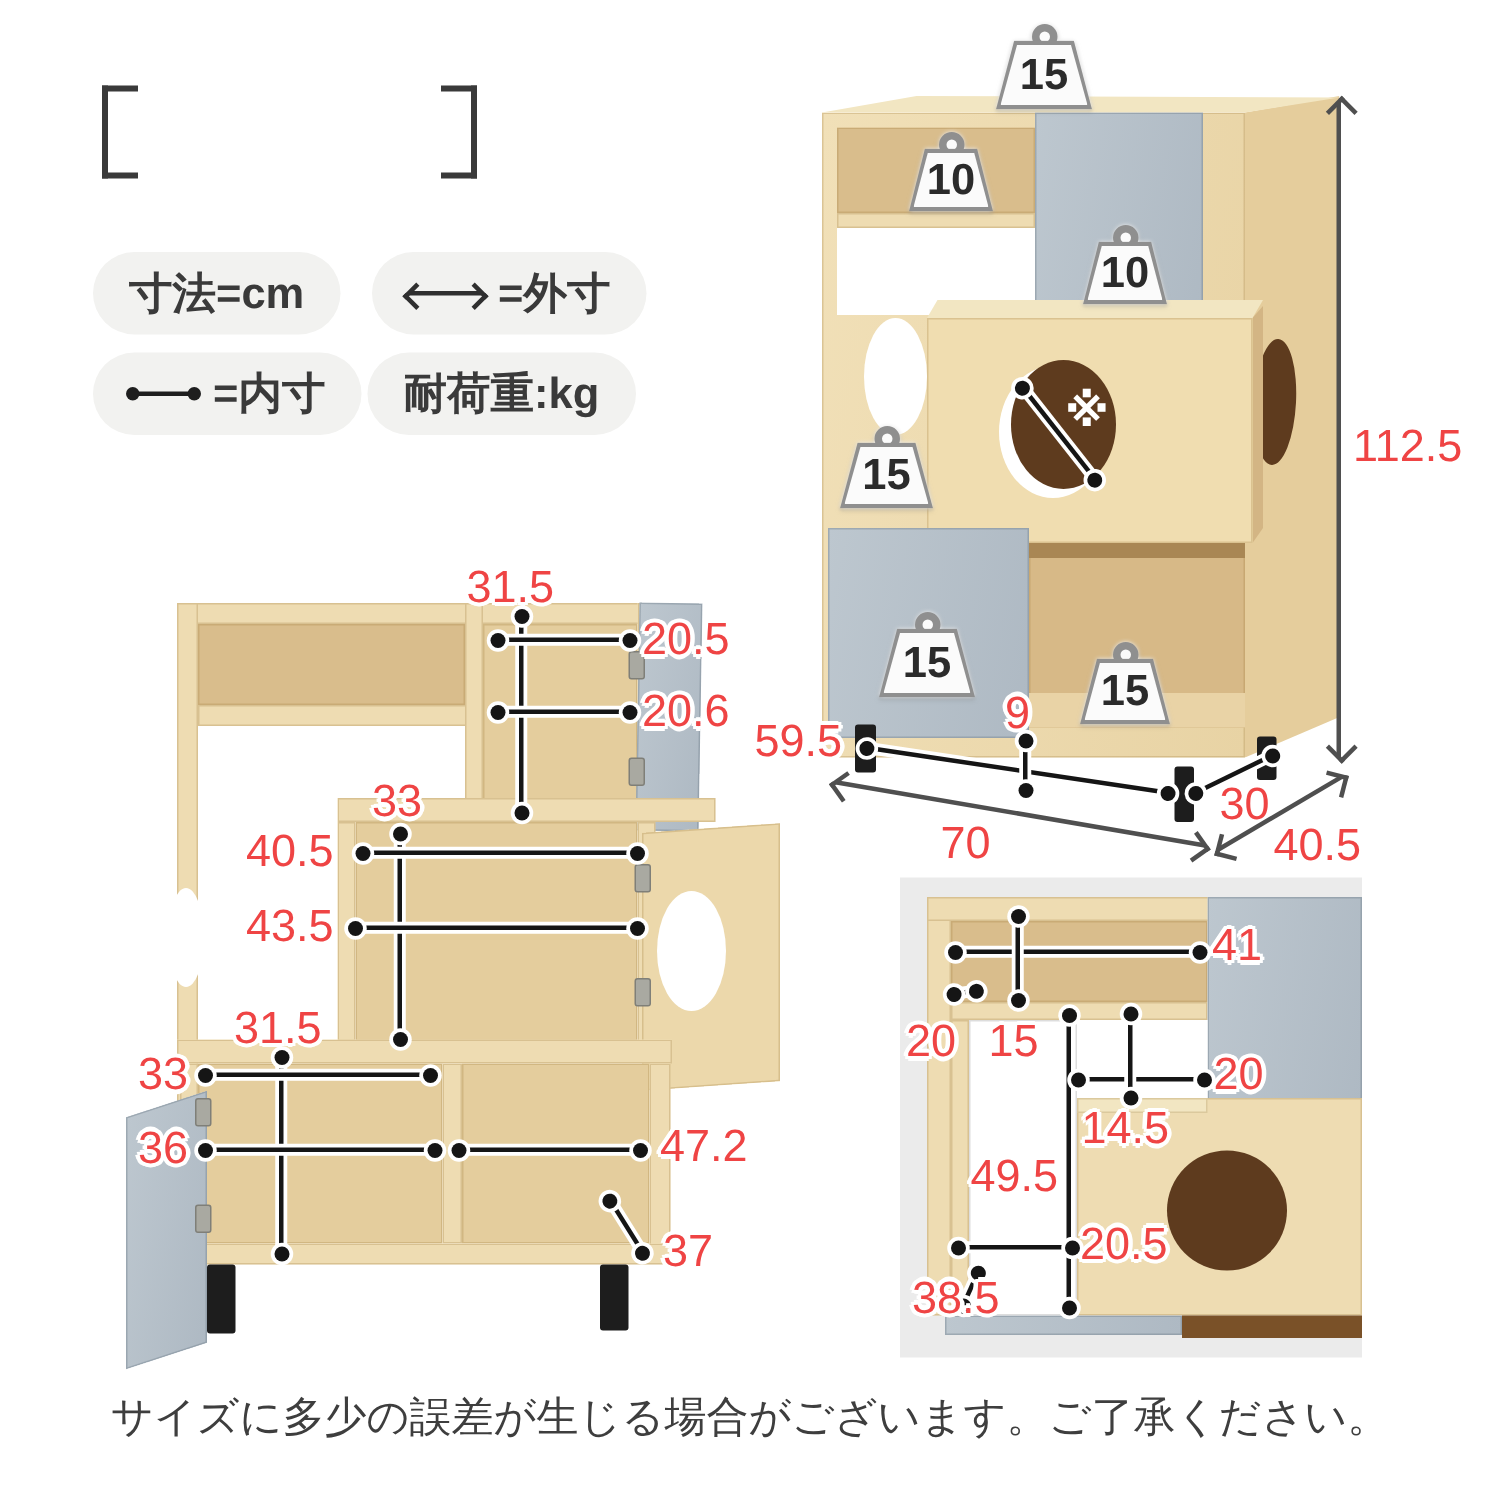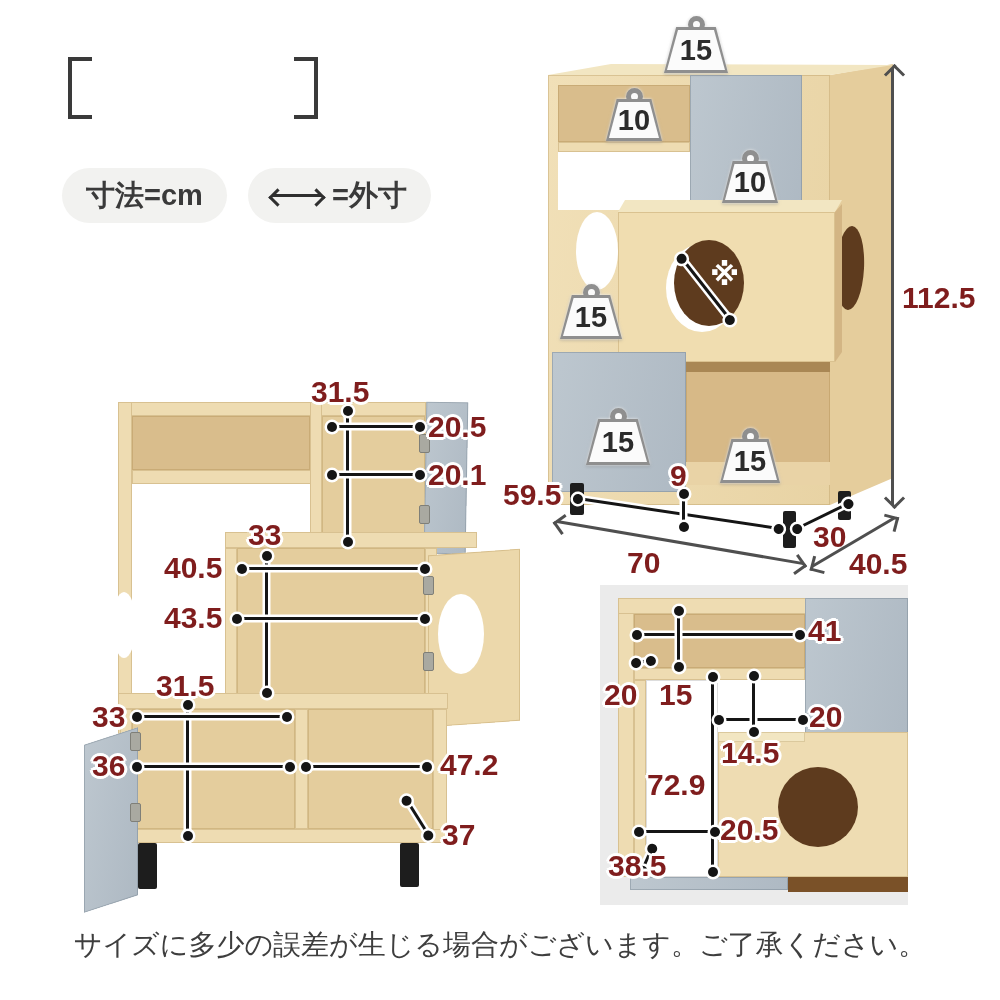--- a/index.html
+++ b/index.html
@@ -34,21 +34,21 @@
   .ar{position:absolute;background:#4f4f4f;transform-origin:left center;}
   .ar.h{height:3px;}
   .ar.v{width:3px;}
   .ar::before,.ar::after{content:"";position:absolute;width:12px;height:12px;border-left:3px solid #4f4f4f;border-bottom:3px solid #4f4f4f;}
   .ar.h::before{left:-1px;top:-4.5px;transform:rotate(45deg);}
   .ar.h::after{right:-1px;top:-4.5px;transform:rotate(225deg);}
   .ar.v::before{top:-1px;left:-4.5px;transform:rotate(135deg);}
   .ar.v::after{bottom:-1px;left:-4.5px;transform:rotate(315deg);}
 
   
-  .dim{position:absolute;font-weight:700;font-size:30px;color:#7f1d1d;line-height:1;white-space:nowrap;
+  .dim{position:absolute;font-weight:400;font-size:30px;color:#ef4444;line-height:1;white-space:nowrap;
        text-shadow:-2px -2px 0 #fff,2px -2px 0 #fff,-2px 2px 0 #fff,2px 2px 0 #fff,0 -3px 0 #fff,0 3px 0 #fff,-3px 0 0 #fff,3px 0 0 #fff;}
 
   
   .weight{position:absolute;display:flex;flex-direction:column;align-items:center;filter:drop-shadow(0 0 1.5px #fff) drop-shadow(0 1px 1px rgba(0,0,0,.25));}
   .w-ring{width:17px;height:17px;border:5px solid #8f8f8f;border-radius:50%;background:#fbfbfb;box-sizing:border-box;margin-bottom:-6px;}
   .w-body{position:relative;background:#8f8f8f;clip-path:polygon(19% 0,81% 0,100% 100%,0 100%);display:flex;align-items:center;justify-content:center;}
   .w-body::before{content:"";position:absolute;inset:3px;background:#fbfbfb;clip-path:polygon(19% 0,81% 0,100% 100%,0 100%);}
   .w-body span{position:relative;font-weight:700;font-size:29px;color:#2b2b2b;line-height:1;}
 
   .hole-mark{position:absolute;color:#fff;font-weight:700;font-size:30px;line-height:1;}
@@ -80,20 +80,27 @@
 
   <div class="bracket l" style="left:68px;top:57px;"></div>
   <div class="bracket r" style="left:294px;top:57px;"></div>
 
   <div class="pill" style="left:62px;top:168px;">
     <span>寸法=cm</span>
   </div>
   <div class="pill" style="left:248px;top:168px;">
     <span class="p-arrow"></span>
     <span>=外寸</span>
+  </div>
+  <div class="pill" style="left:62px;top:235px;">
+    <span class="p-dotline"></span>
+    <span>=内寸</span>
+  </div>
+  <div class="pill" style="left:245px;top:235px;">
+    <span>耐荷重:kg</span>
   </div>
 
   <div>
     <div class="wd wd-side" style="left:830px;top:64px;width:63px;height:446px;clip-path:polygon(0px 11px,63px 0px,63px 414px,0px 441px);box-shadow:none;"></div>
     <div class="oval" style="left:836px;top:226px;width:28px;height:84px;background:#5e3b1e;transform:rotate(3deg);"></div>
     <div class="wd wd-top" style="left:548px;top:64px;width:345px;height:12px;clip-path:polygon(0px 11px,282px 11px,345px 1px,63px 0px);box-shadow:none;"></div>
     <div class="wd" style="left:548px;top:75px;width:282px;height:430px;background:linear-gradient(100deg,#f1e0b8,#e8d3a4);"></div>
 
     <div class="wd wd-deep" style="left:558px;top:85px;width:132px;height:57px;"></div>
     <div class="wd" style="left:558px;top:142px;width:132px;height:10px;"></div>
@@ -210,21 +217,21 @@
     <div class="hinge" style="left:130px;top:732px;"></div>
     <div class="hinge" style="left:130px;top:803px;"></div>
     <div class="leg" style="left:138px;top:843px;width:19px;height:46px;"></div>
     <div class="leg" style="left:400px;top:843px;width:19px;height:44px;"></div>
 
     <div class="ml v" style="left:346px;top:411px;height:131px;"></div>
     <div class="dim" style="left:311px;top:377px;">31.5</div>
     <div class="ml h" style="left:332px;top:425px;width:88px;"></div>
     <div class="dim" style="left:428px;top:412px;">20.5</div>
     <div class="ml h" style="left:332px;top:473px;width:88px;"></div>
-    <div class="dim" style="left:428px;top:460px;">20.1</div>
+    <div class="dim" style="left:428px;top:460px;">20.6</div>
 
     <div class="ml v" style="left:265px;top:556px;height:137px;"></div>
     <div class="dim" style="left:248px;top:520px;">33</div>
     <div class="ml h" style="left:242px;top:567px;width:183px;"></div>
     <div class="dim" style="left:164px;top:553px;">40.5</div>
     <div class="ml h" style="left:237px;top:617px;width:188px;"></div>
     <div class="dim" style="left:164px;top:603px;">43.5</div>
 
     <div class="ml v" style="left:186px;top:705px;height:131px;"></div>
     <div class="dim" style="left:156px;top:671px;">31.5</div>
@@ -254,21 +261,21 @@
     <div class="gp" style="left:630px;top:877px;width:158px;height:13px;"></div>
     <div style="position:absolute;left:788px;top:877px;width:120px;height:15px;background:#7a5128;"></div>
 
     <div class="ml h" style="left:637px;top:633px;width:163px;"></div>
     <div class="dim" style="left:808px;top:616px;text-align:right;">41</div>
     <div class="ml v" style="left:677px;top:611px;height:56px;"></div>
     <div class="dim" style="left:659px;top:680px;">15</div>
     <div class="ml h" style="left:636px;top:661px;width:15px;transform:rotate(-8deg);"></div>
     <div class="dim" style="left:604px;top:680px;">20</div>
     <div class="ml v" style="left:711px;top:677px;height:195px;"></div>
-    <div class="dim" style="left:647px;top:770px;">72.9</div>
+    <div class="dim" style="left:647px;top:770px;">49.5</div>
     <div class="ml h" style="left:719px;top:718px;width:84px;"></div>
     <div class="dim" style="left:809px;top:702px;">20</div>
     <div class="ml v" style="left:752px;top:676px;height:56px;"></div>
     <div class="dim" style="left:721px;top:738px;">14.5</div>
     <div class="ml h" style="left:639px;top:830px;width:76px;"></div>
     <div class="dim" style="left:720px;top:815px;">20.5</div>
     <div class="ml h" style="left:642px;top:869px;width:24px;transform:rotate(-66deg);"></div>
     <div class="dim" style="left:584px;top:851px;margin-left:24px;">38.5</div>
   </div>
 

